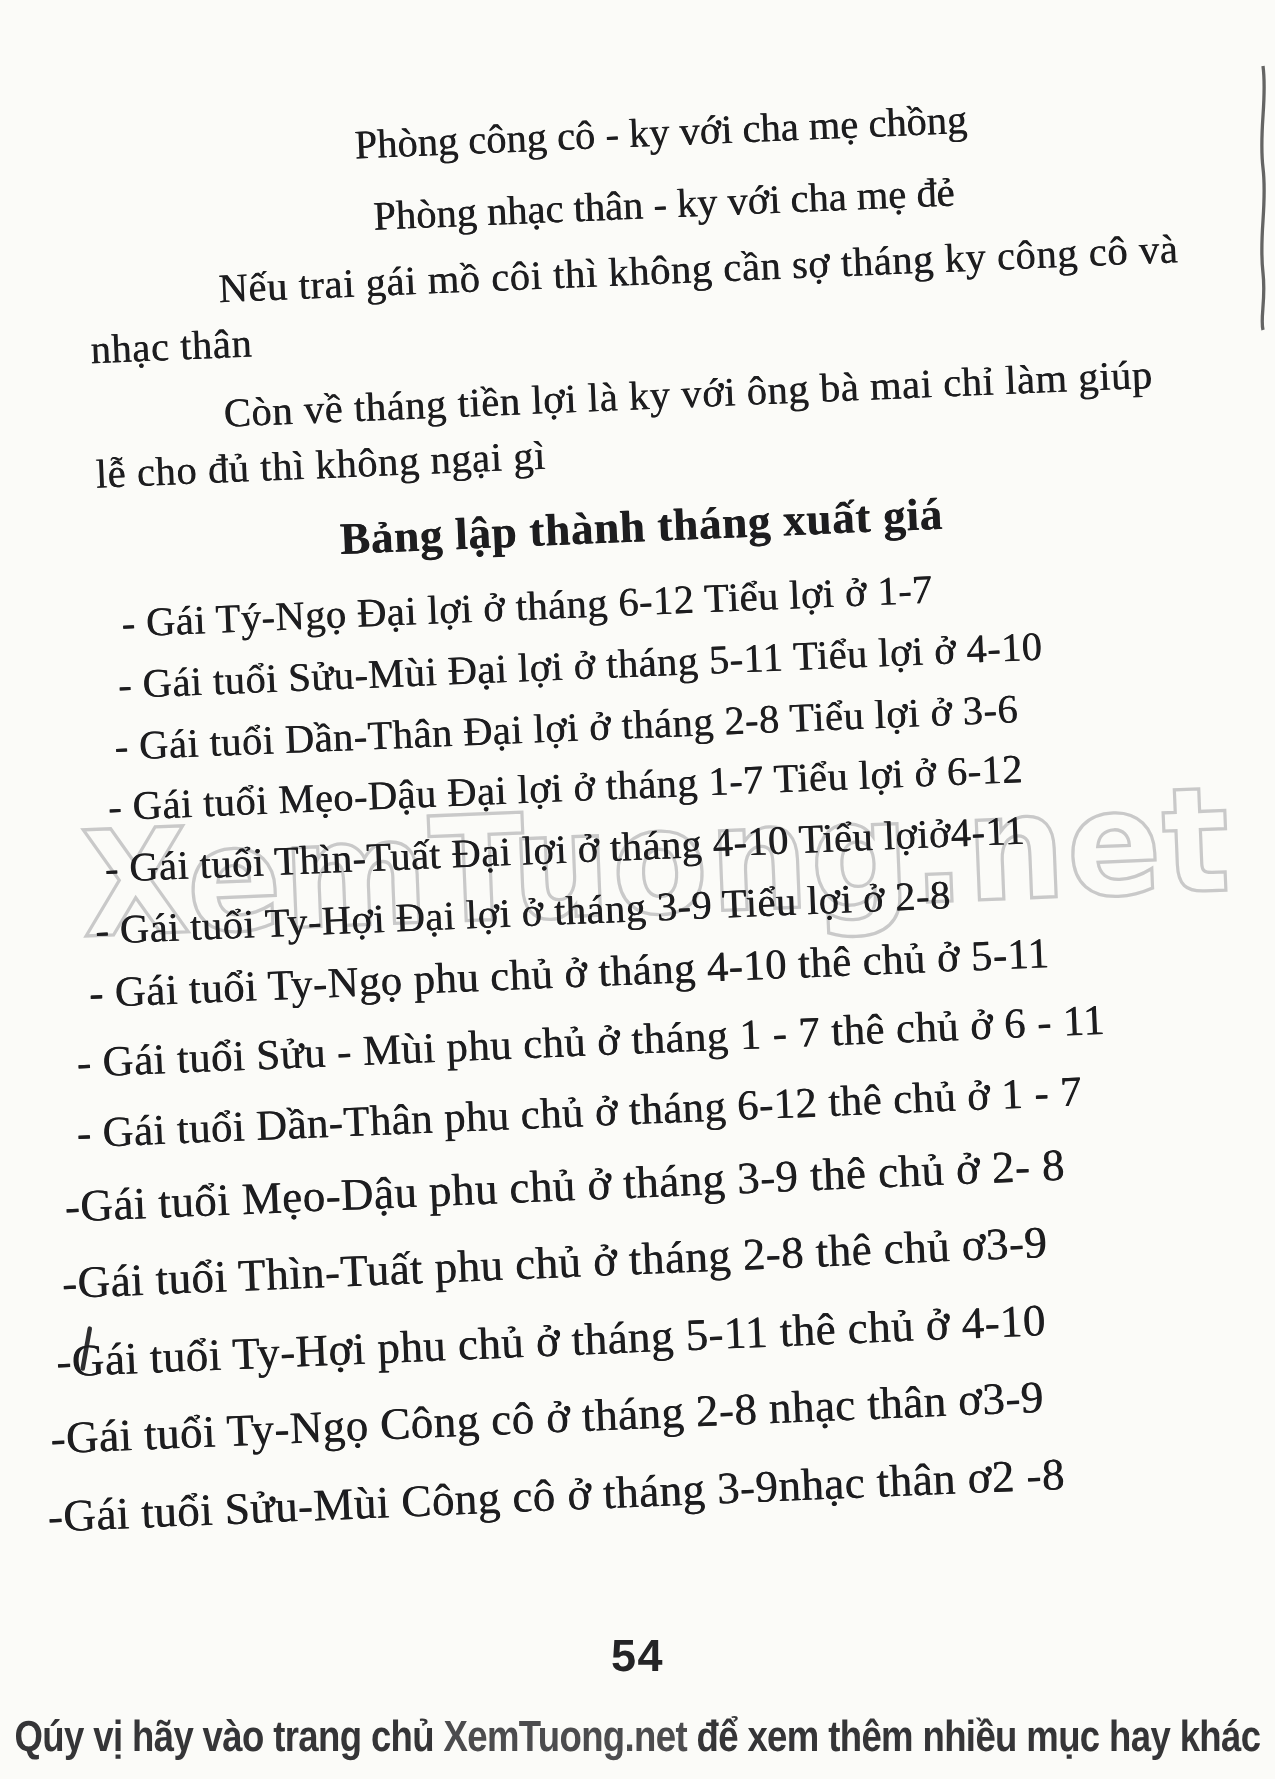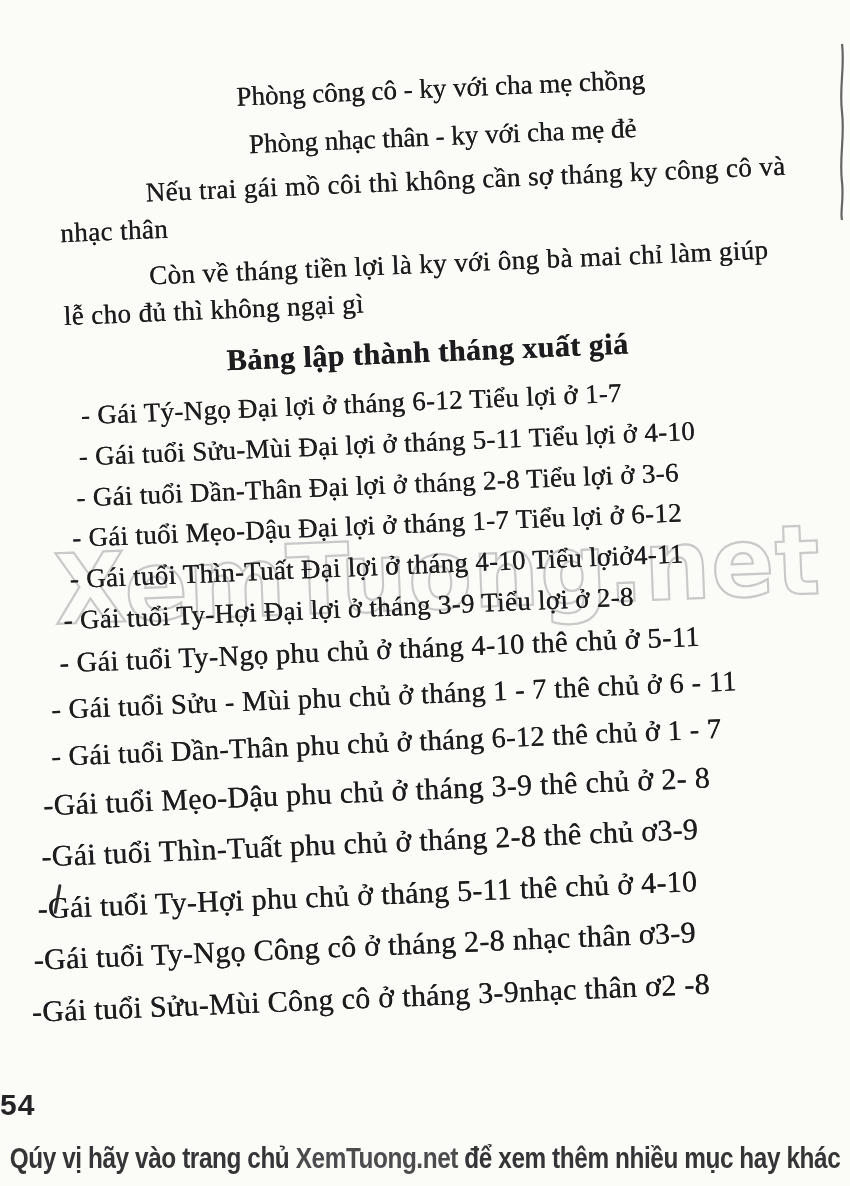--- a/index.html
+++ b/index.html
@@ -46,21 +46,21 @@
   .item:nth-child(8){margin-left:16px;width:715px;}
   .item:nth-child(9){margin-left:14px;}
   .item:nth-child(n+10){font-size:30px;margin-bottom:14px;}
   .item:nth-child(10){margin-left:4px;}
   .item:nth-child(11){margin-left:0px;}
   .item:nth-child(12){margin-left:-6px;}
   .item:nth-child(13){margin-left:-12px;}
   .item:nth-child(14){margin-left:-16px;}
   .page-number{
     position:absolute;top:1088px;left:0;right:0;z-index:2;
-    text-align:left;font-family:"Liberation Sans","DejaVu Sans",sans-serif;
+    text-align:center;font-family:"Liberation Sans","DejaVu Sans",sans-serif;
     font-size:30px;font-weight:bold;color:#242426;letter-spacing:1px;
   }
   
   .footer{
     position:absolute;top:1142px;left:50%;z-index:3;width:max-content;
     font-family:"Liberation Sans","DejaVu Sans",sans-serif;
     font-size:29px;font-weight:bold;color:#353537;letter-spacing:-0.5px;white-space:nowrap;
     transform:translateX(-50%) scaleX(0.84);transform-origin:center top;
   }
   .footer .brand{color:#4c4c4e;}

